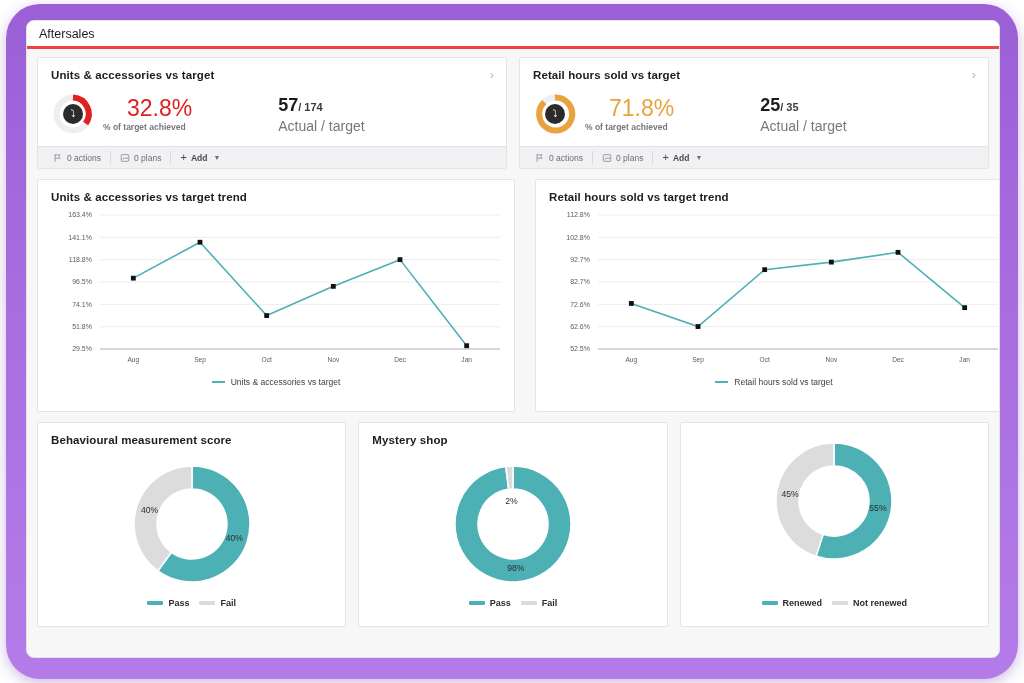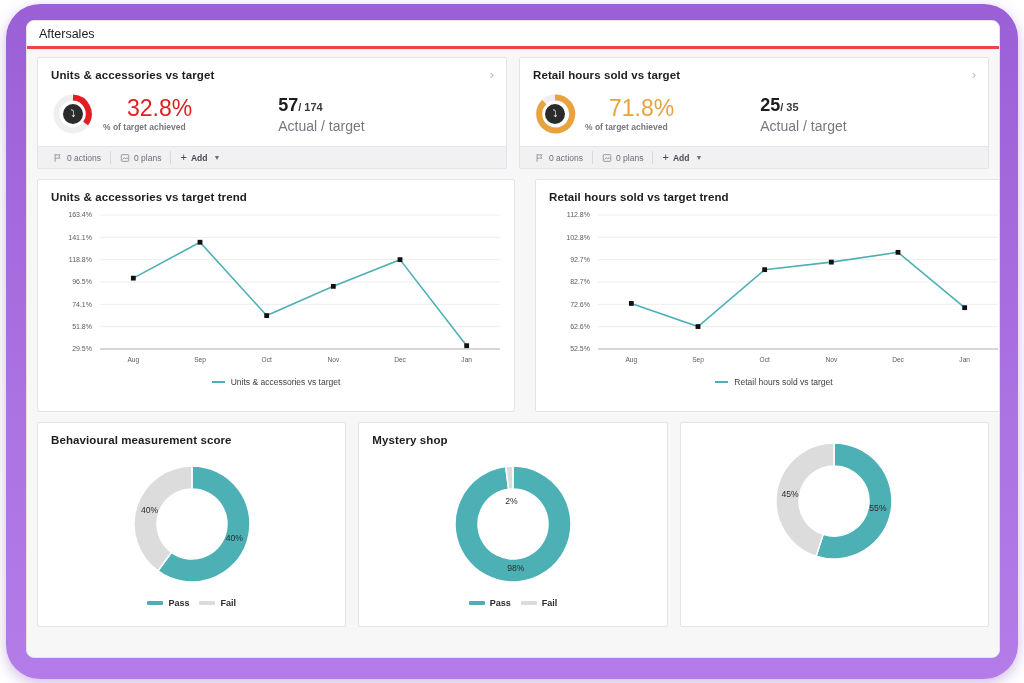--- a/index.html
+++ b/index.html
@@ -408,18 +408,28 @@
       <div class="card donut-card">
         <div class="donut-wrap">
           <svg id="donut4" width="150" height="150" viewBox="0 0 150 150">
                 <path d="M 75 14 A 58 58 0 1 1 57.07701432625303 127.1612779451189 L 64.18440519687682 105.28697807033038 A 35 35 0 1 0 75 37 Z" fill="#4db0b5" stroke="#ffffff" stroke-width="1.5"></path>
                 <path d="M 57.07701432625303 127.1612779451189 A 58 58 0 0 1 74.99999999999999 14 L 75 37 A 35 35 0 0 0 64.18440519687682 105.28697807033038 Z" fill="#dcdcdc" stroke="#ffffff" stroke-width="1.5"></path>
                 <text x="118.95213115648363" y="81.96133369429029" text-anchor="middle" class="donut-label">55%</text>
                 <text x="31.04786884351637" y="68.03866630570974" text-anchor="middle" class="donut-label">45%</text>
               </svg>
         </div>
         <div class="donut-strip"></div>
+        <div class="donut-legend">
+          <span class="dl-item">
+            <span class="dl-swatch" style="background:#4db0b5"></span>
+            <span class="dl-text">Renewed</span>
+          </span>
+          <span class="dl-item">
+            <span class="dl-swatch" style="background:#dcdcdc"></span>
+            <span class="dl-text">Not renewed</span>
+          </span>
+        </div>
       </div>
 
     </div>
   </div>
 </div>
 </div>
 
 </body></html>

